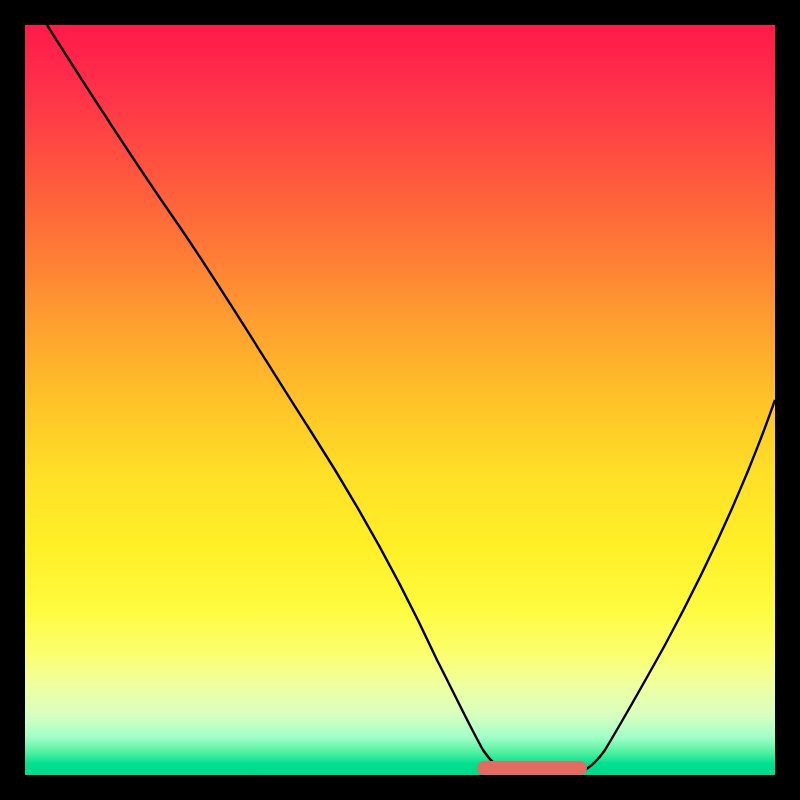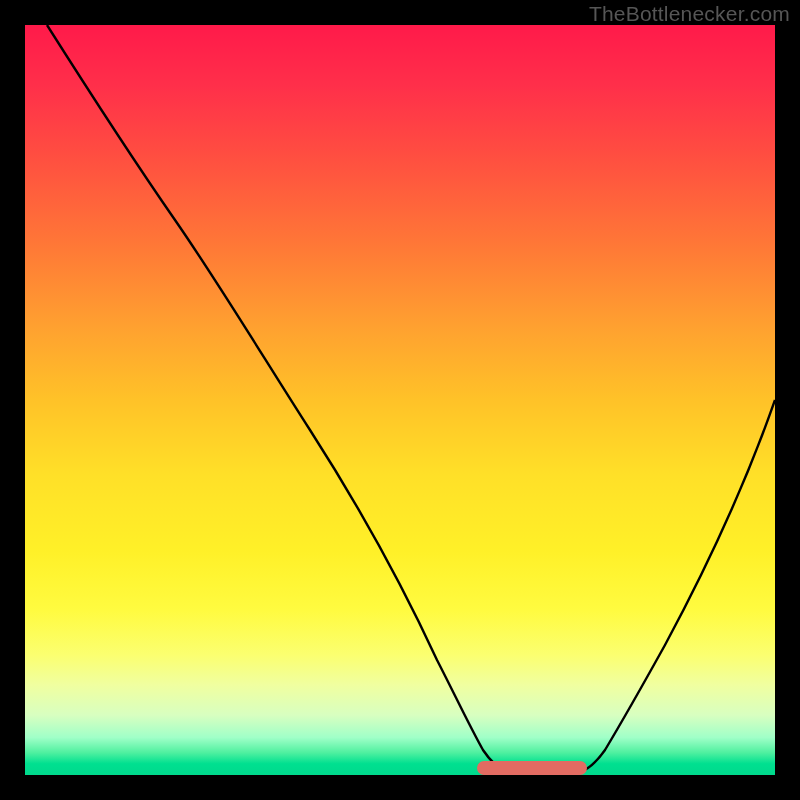--- a/index.html
+++ b/index.html
@@ -73,15 +73,14 @@
                L 545 749
                C 558 748, 568 742, 580 725
                C 595 700, 615 665, 640 620
                C 675 555, 715 475, 750 375"></path>
     </svg>
 
     <div class="marker" style="left:452px; top:736px; width:110px;"></div>
 
   </div>
 
-  <div class="watermark">TheBottlenecker.com</div>
 
 </div>
 
 </body></html>

